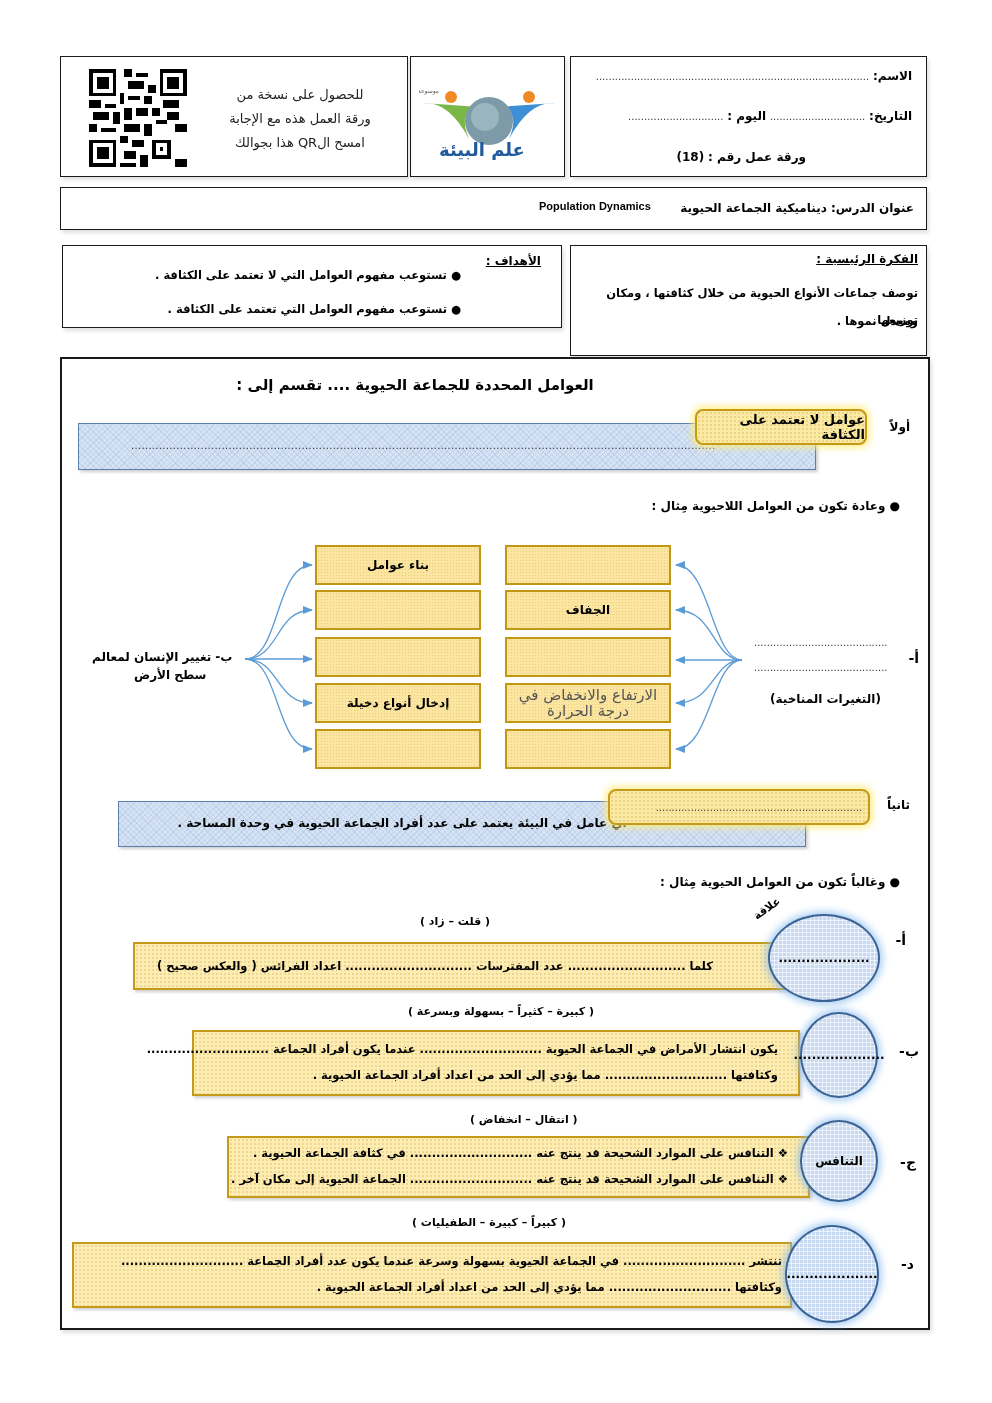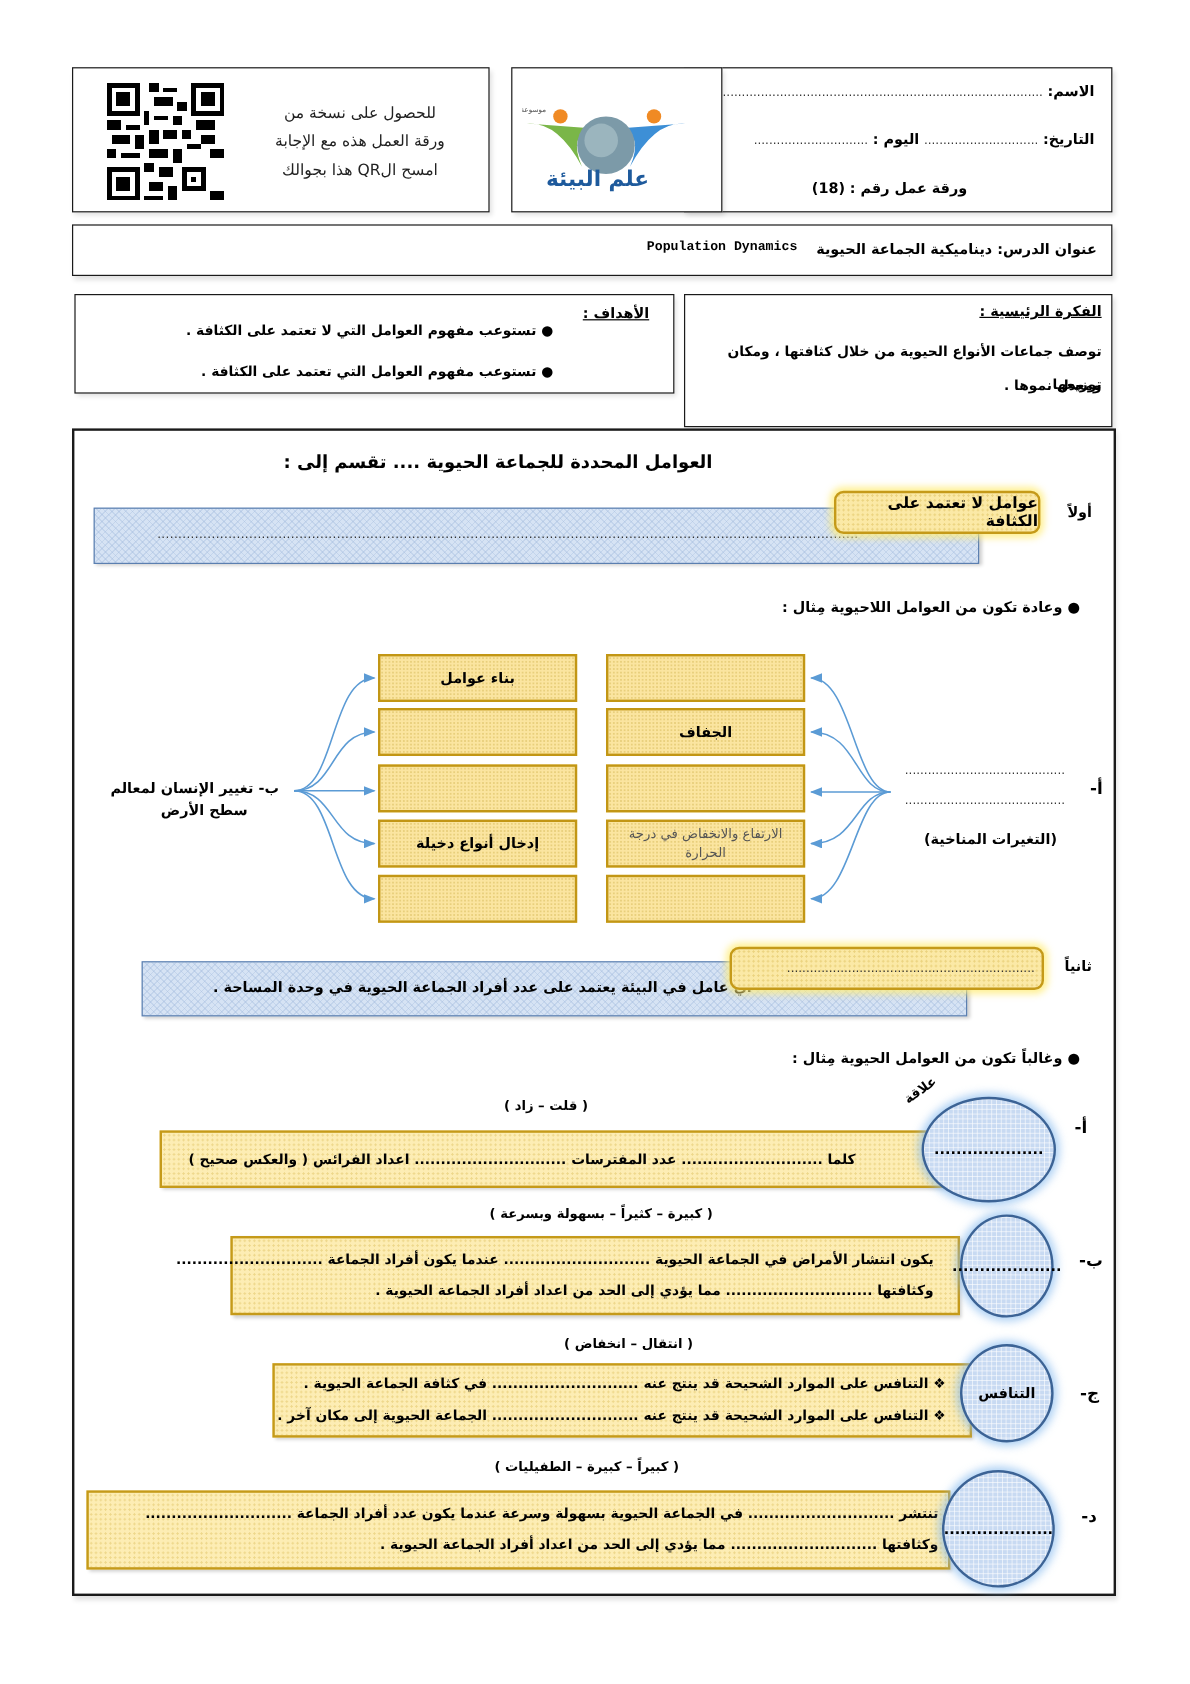--- a/index.html
+++ b/index.html
@@ -4,31 +4,31 @@
   <style>
     * { box-sizing: border-box; margin: 0; padding: 0; }
     html, body { width: 992px; height: 1403px; background: #ffffff; }
     body { position: relative; font-family: "DejaVu Sans", sans-serif; color: #000; overflow: hidden; }
     .abs { position: absolute; }
     .frame { position: absolute; border: 1.5px solid #1a1a1a; background: #fff; box-shadow: 2px 3px 4px rgba(0,0,0,0.12); }
     .bold { font-weight: bold; }
 
     
     #hdr-info { left: 570px; top: 56px; width: 357px; height: 121px; }
-    #hdr-logo { left: 410px; top: 56px; width: 176px; height: 121px; margin-left: 16px; }
+    #hdr-logo { left: 410px; top: 56px; width: 155px; height: 121px; }
     #hdr-qr { left: 60px; top: 56px; width: 348px; height: 121px; }
     .info-line { position: absolute; right: 14px; font-size: 12px; font-family: "DejaVu Sans", sans-serif; white-space: nowrap; }
     .dots { letter-spacing: 0.5px; color: #333; font-size: 10px; }
 
     .qr-text { position: absolute; right: 22px; top: 26px; width: 170px; text-align: center; font-size: 13px; line-height: 24px; color: #222; font-family: "DejaVu Sans", sans-serif; }
     .qr-code { position: absolute; left: 28px; top: 12px; width: 98px; height: 98px; }
 
     #lesson { left: 60px; top: 187px; width: 867px; height: 43px; }
     #lesson .title { position: absolute; right: 12px; top: 13px; font-size: 12px; font-weight: bold; }
-    #lesson .en { position: absolute; left: 458px; top: 12px; font-size: 11px; font-weight: bold; font-family: Liberation Mono, monospace; direction: ltr; padding-left: 20px; }
+    #lesson .en { position: absolute; left: 458px; top: 12px; font-size: 11px; font-weight: bold; font-family: Liberation Sans, sans-serif; direction: ltr; padding-left: 20px; }
 
     #idea { left: 570px; top: 245px; width: 357px; height: 111px; }
     #goals { left: 62px; top: 245px; width: 500px; height: 83px; }
     .box-head { position: absolute; font-size: 12px; font-weight: bold; text-decoration: underline; }
     .box-text { position: absolute; font-size: 11.5px; font-weight: bold; line-height: 27px; }
 
     #main { left: 60px; top: 357px; width: 870px; height: 973px; border: 2px solid #1a1a1a; box-shadow: 2px 3px 4px rgba(0,0,0,0.12); }
 
     .blue-band {
       position: absolute;
@@ -53,21 +53,21 @@
     .gold-box {
       position: absolute;
       width: 166px; height: 40px;
       background-color: #fbe5a0;
       background-image: radial-gradient(rgba(210,180,80,0.45) 0.8px, transparent 1px);
       background-size: 3px 3px;
       border: 2px solid #c29615;
       display: flex; align-items: center; justify-content: center;
       font-size: 12px; font-weight: bold; text-align: center; line-height: 16px;
     }
-    .gold-box.light { font-weight: normal; color: #555; font-size: 11px; }
+    .gold-box.light { font-weight: normal; color: #555; font-size: 15px; }
     .yellow-band {
       position: absolute;
       background-color: #fdedb4;
       background-image: radial-gradient(rgba(220,190,90,0.45) 0.8px, transparent 1px);
       background-size: 4px 4px;
       border: 2px solid #c59a19;
       box-shadow: 2px 2px 3px rgba(0,0,0,0.2);
       font-size: 11.5px; font-weight: bold;
     }
     .circle {

